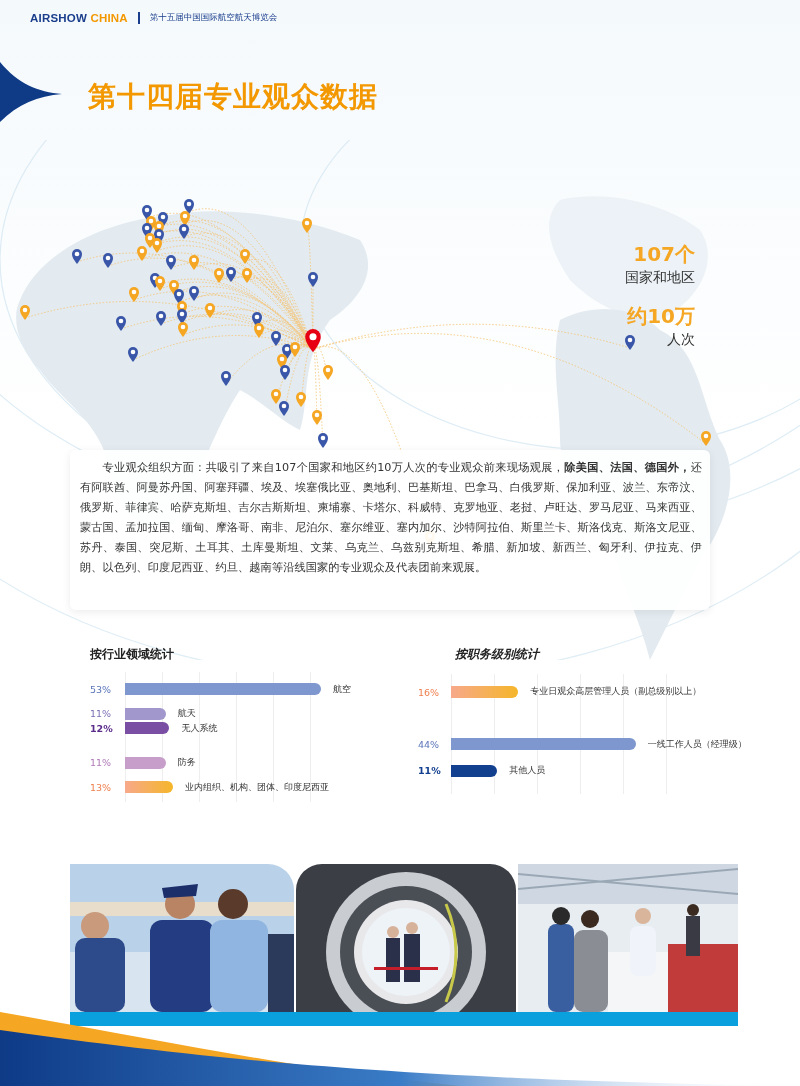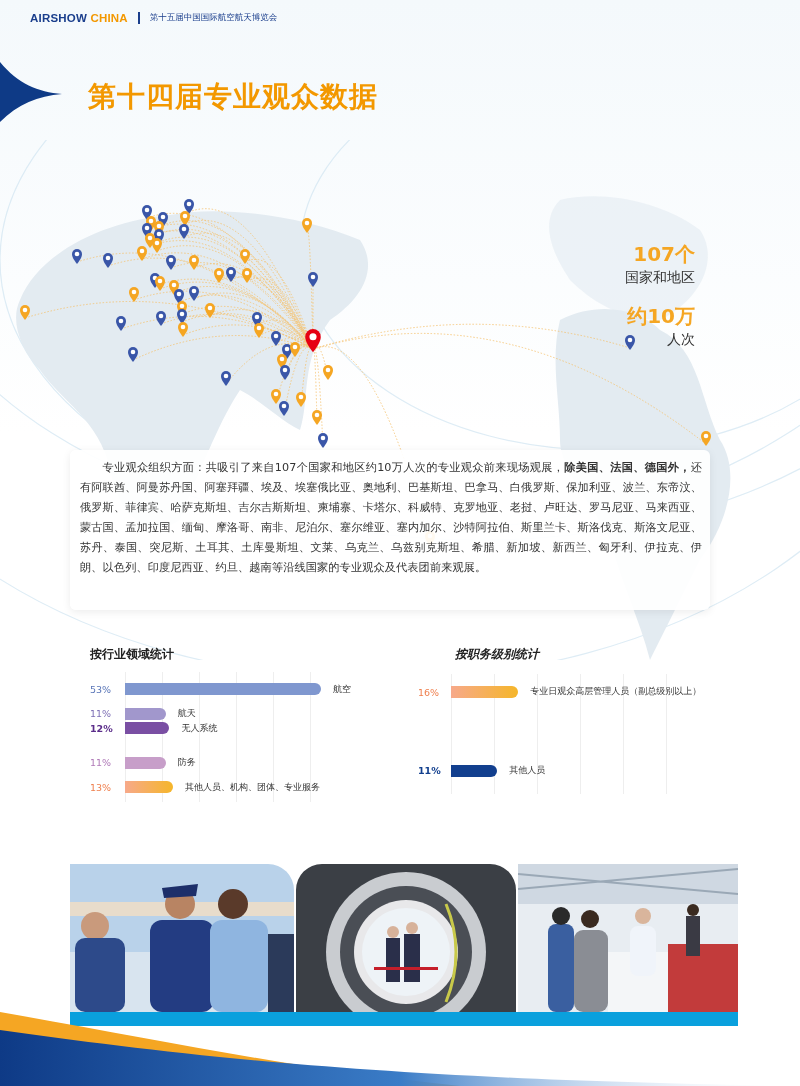--- a/index.html
+++ b/index.html
@@ -389,36 +389,41 @@
         <span class="blabel">无人系统</span>
       </div>
       <div class="row" style="top: 73.5px;">
         <span class="pct" style="width: 35px; color: rgb(176, 122, 184);">11%</span>
         <span class="bar" style="width: 40.7px; background: rgb(199, 158, 201);"></span>
         <span class="blabel">防务</span>
       </div>
       <div class="row" style="top: 98px;">
         <span class="pct" style="width: 35px; color: rgb(239, 127, 77);">13%</span>
         <span class="bar" style="width: 48.1px; background: linear-gradient(90deg, rgb(247, 169, 138), rgb(245, 182, 42));"></span>
-        <span class="blabel">其他人员、机构、团体、专业服务</span>
+        <span class="blabel">业内组织、机构、团体、印度尼西亚</span>
       </div>
     </div>
 
   <div class="chart-title" style="left:455px; top:646px;font-style:italic;">按职务级别统计</div>
   <div class="chart" id="chart1" style="left:418px; top:684px; width:382px; height:120px;">
       <div class="grid" style="left: 33px; height: 120px; top: -10px;"></div>
       <div class="grid" style="left: 76px; height: 120px; top: -10px;"></div>
       <div class="grid" style="left: 119px; height: 120px; top: -10px;"></div>
       <div class="grid" style="left: 162px; height: 120px; top: -10px;"></div>
       <div class="grid" style="left: 205px; height: 120px; top: -10px;"></div>
       <div class="grid" style="left: 248px; height: 120px; top: -10px;"></div>
       <div class="row" style="top: 0px; align-items: flex-end;">
         <span class="pct" style="width: 33px; color: rgb(239, 127, 77);">16%</span>
         <span class="bar" style="width: 67.2px; background: linear-gradient(90deg, rgb(247, 169, 138), rgb(245, 182, 42));"></span>
         <span class="blabel">专业日观众高层管理人员（副总级别以上）</span>
+      </div>
+      <div class="row" style="top: 53px;">
+        <span class="pct" style="width: 33px; color: rgb(90, 118, 184);">44%</span>
+        <span class="bar" style="width: 184.8px; background: rgb(127, 151, 207);"></span>
+        <span class="blabel">一线工作人员（经理级）</span>
       </div>
       <div class="row" style="top: 79.5px;">
         <span class="pct" style="width: 33px; color: rgb(18, 63, 142); font-weight: 700;">11%</span>
         <span class="bar" style="width: 46.2px; background: rgb(18, 63, 142);"></span>
         <span class="blabel">其他人员</span>
       </div>
     </div>
 
   <div class="photos">
     <div class="ph" style="left:0; width:224px; border-top-right-radius:26px;">

